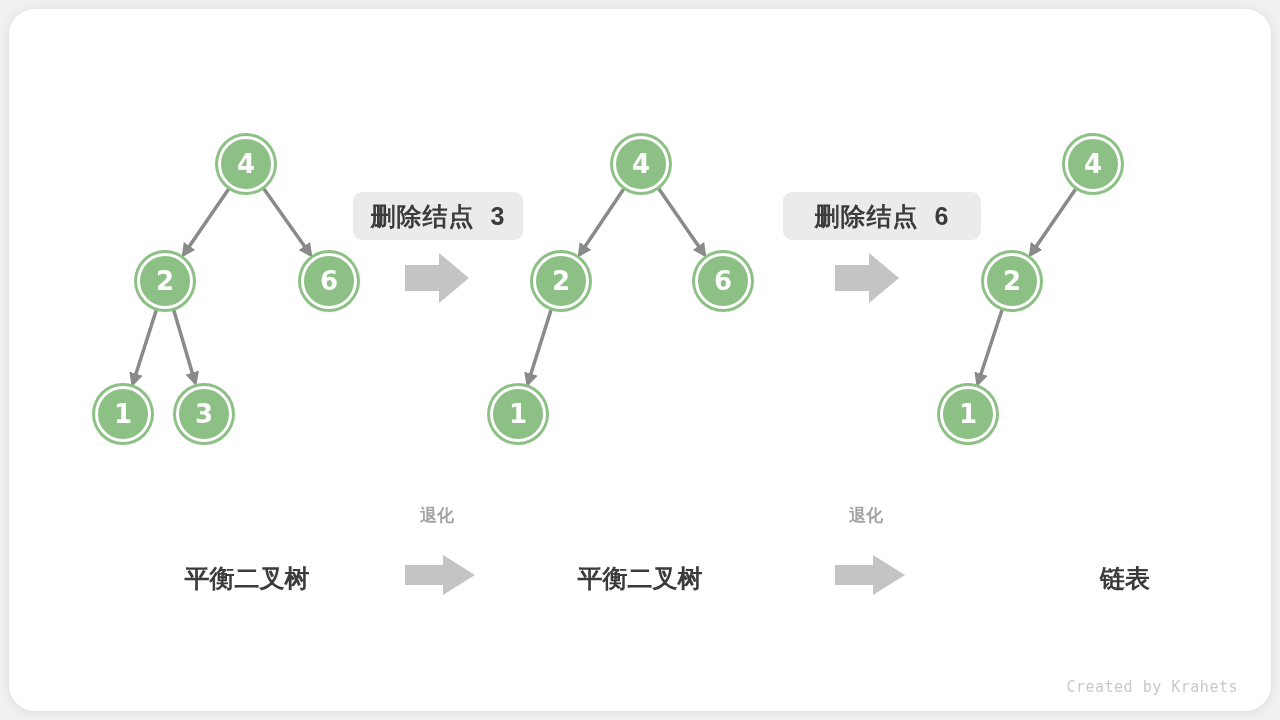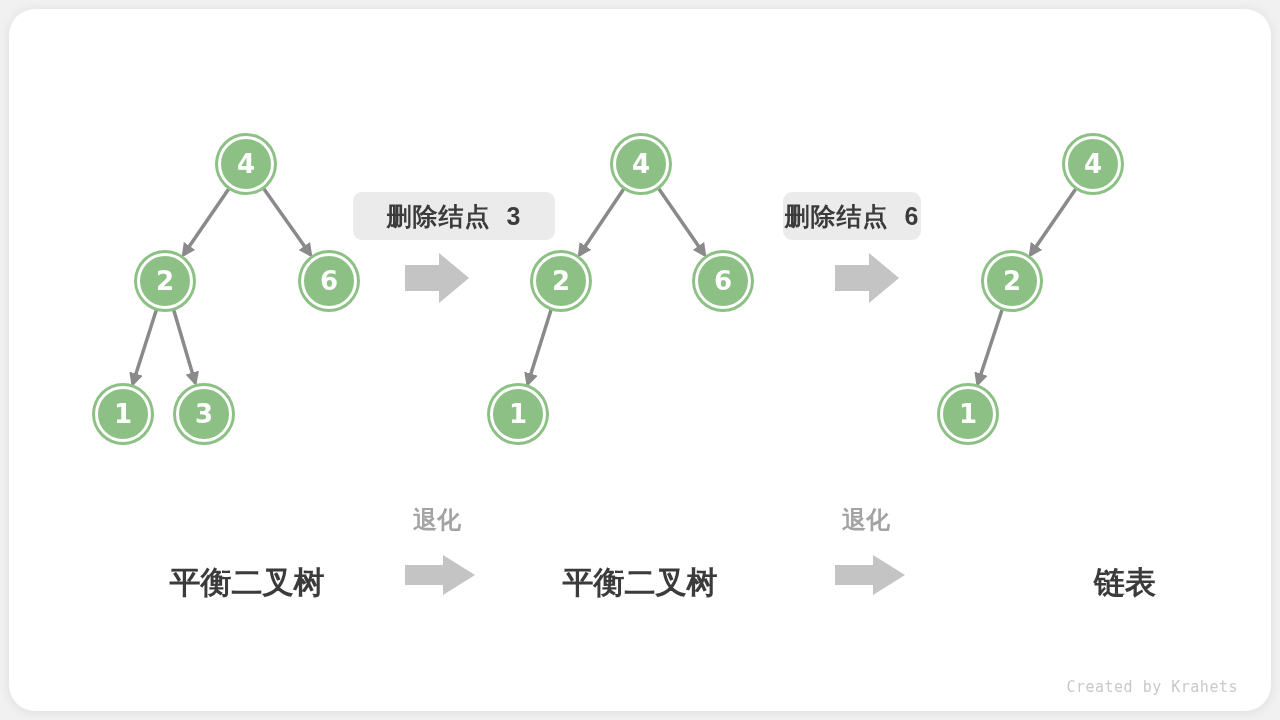--- a/index.html
+++ b/index.html
@@ -30,25 +30,25 @@
   .translabel {
     position:absolute; height:48px; top:192px;
     background:#EBEBEB; border-radius:9px;
     color:#3B3B3B; font-size:25px; font-weight:bold;
     display:flex; align-items:center; justify-content:center;
     white-space:pre; letter-spacing:1px;
   }
   .block-arrow { position:absolute; }
   .stage-label {
     position:absolute; top:562px; transform:translateX(-50%);
-    font-size:31px; font-weight:bold; color:#3B3B3B; white-space:nowrap;
+    font-size:25px; font-weight:bold; color:#3B3B3B; white-space:nowrap;
   }
   .degrade-label {
     position:absolute; top:504px; transform:translateX(-50%);
-    font-size:24px; font-weight:bold; color:#A3A3A3; white-space:nowrap;
+    font-size:17px; font-weight:bold; color:#A3A3A3; white-space:nowrap;
   }
   .watermark {
     position:absolute; right:42px; bottom:24px;
     font-family:"DejaVu Sans Mono","Liberation Mono",monospace;
     font-size:15px; color:#C9C9C9; letter-spacing:0.5px;
   }
 </style>
 </head>
 <body>
 
@@ -84,22 +84,22 @@
 
 <div class="node" style="left:613px; top:136px;">4</div>
 <div class="node" style="left:533px; top:253px;">2</div>
 <div class="node" style="left:695px; top:253px;">6</div>
 <div class="node" style="left:490px; top:386px;">1</div>
 
 <div class="node" style="left:1065px; top:136px;">4</div>
 <div class="node" style="left:984px;  top:253px;">2</div>
 <div class="node" style="left:940px;  top:386px;">1</div>
 
-<div class="translabel" style="left:353px; width:202px;">删除结点  3</div>
-<div class="translabel" style="left:783px; width:138px;">删除结点  6</div>
+<div class="translabel" style="left:353px; width:170px;">删除结点  3</div>
+<div class="translabel" style="left:783px; width:198px;">删除结点  6</div>
 
 <svg class="block-arrow" style="left:405px; top:253px;" width="64" height="50">
   <polygon points="0,12 34,12 34,0 64,25 34,50 34,38 0,38" fill="#C4C4C4"></polygon>
 </svg>
 <svg class="block-arrow" style="left:835px; top:253px;" width="64" height="50">
   <polygon points="0,12 34,12 34,0 64,25 34,50 34,38 0,38" fill="#C4C4C4"></polygon>
 </svg>
 
 <svg class="block-arrow" style="left:405px; top:555px;" width="70" height="40">
   <polygon points="0,10 38,10 38,0 70,20 38,40 38,30 0,30" fill="#C4C4C4"></polygon>

